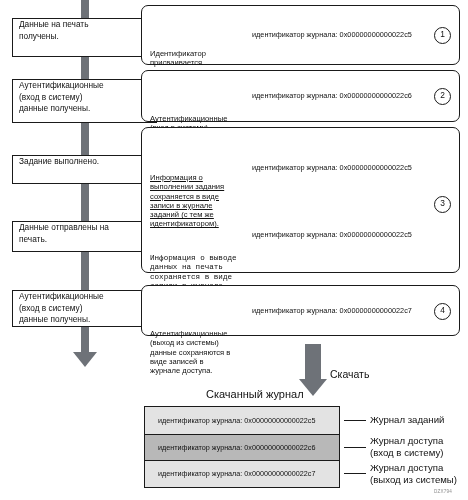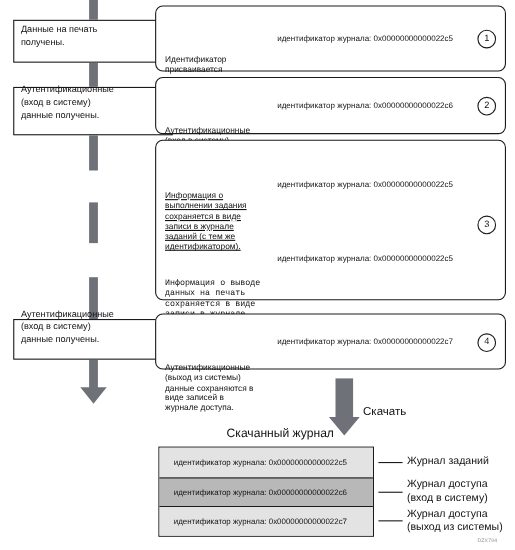--- a/index.html
+++ b/index.html
@@ -28,23 +28,23 @@
   }
 
   
   .step{
     position:absolute;
     box-sizing:border-box;
     border:1px solid #1a1a1a;
     background:#ffffff;
     font-size:8.3px;
     line-height:11.5px;
-    padding:12px 6px;
+    padding:0 6px;
     display:flex;
-    align-items:flex-end;
+    align-items:flex-start;
   }
   .step span{display:block;white-space:pre-line;}
 
   
   .bubble{
     position:absolute;
     box-sizing:border-box;
     border:1px solid #1a1a1a;
     border-radius:7px;
     background:#ffffff;
@@ -157,21 +157,28 @@
     <span>Данные на печать
 получены.</span>
   </div>
 
   <div class="step" style="left:12px;top:79px;width:145px;height:44px;">
     <span>Аутентификационные
 (вход в систему)
 данные получены.</span>
   </div>
 
-
+  <div class="step" style="left:12px;top:155px;width:145px;height:29px;">
+    <span>Задание выполнено.</span>
+  </div>
+
+  <div class="step" style="left:12px;top:221px;width:145px;height:31px;">
+    <span>Данные отправлены на
+печать.</span>
+  </div>
 
   <div class="step" style="left:12px;top:290px;width:145px;height:37px;">
     <span>Аутентификационные
 (вход в систему)
 данные получены.</span>
   </div>
 
   <svg class="pointer" style="left:157px;top:22px;" width="26" height="32">
     <polyline points="25,1 4,15 25,30" fill="none" stroke="#1a1a1a" stroke-width="1.1"></polyline>
   </svg>

